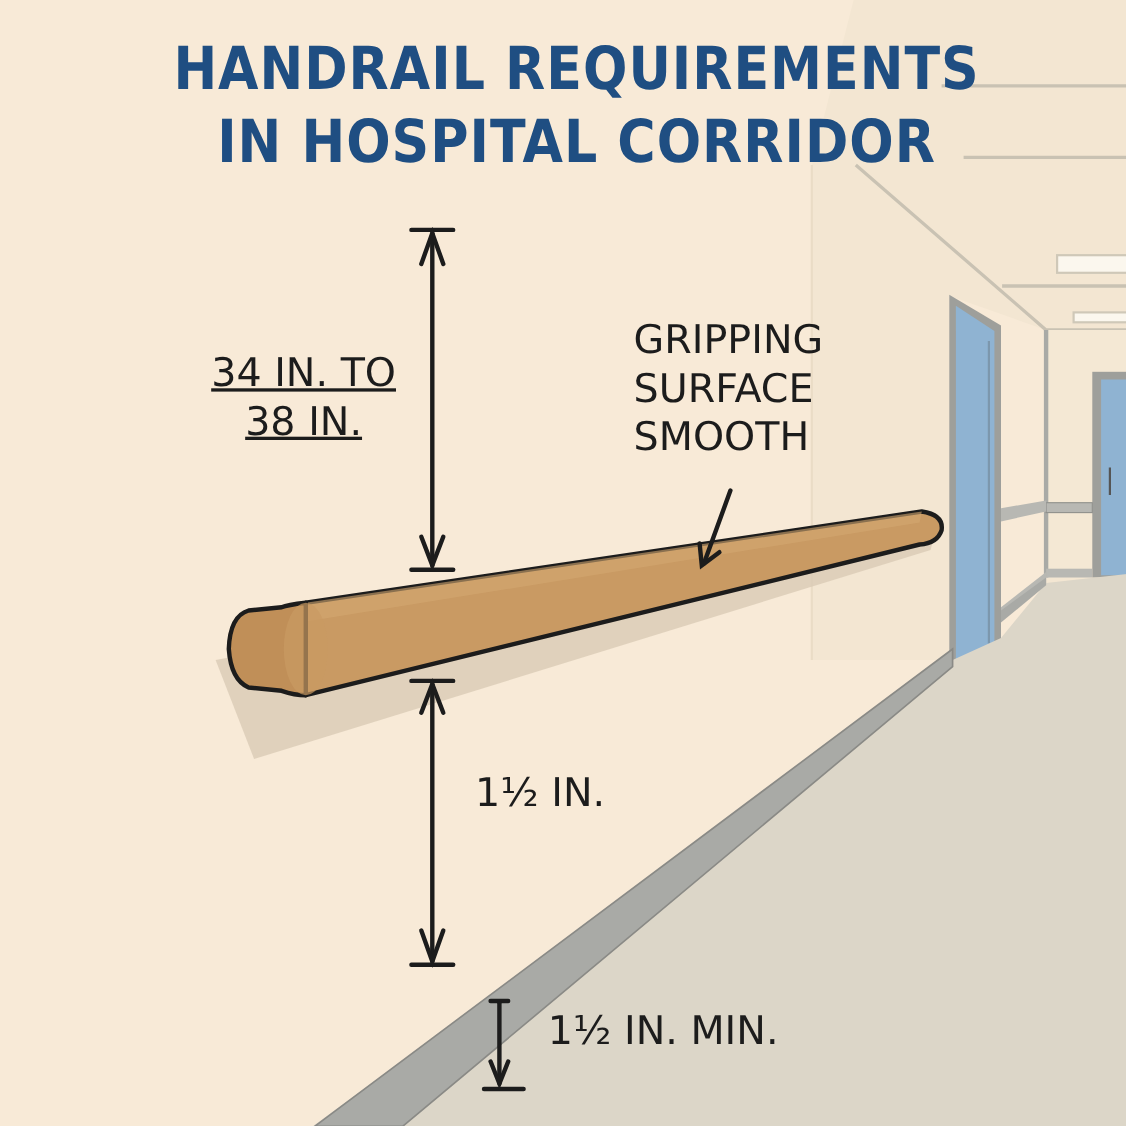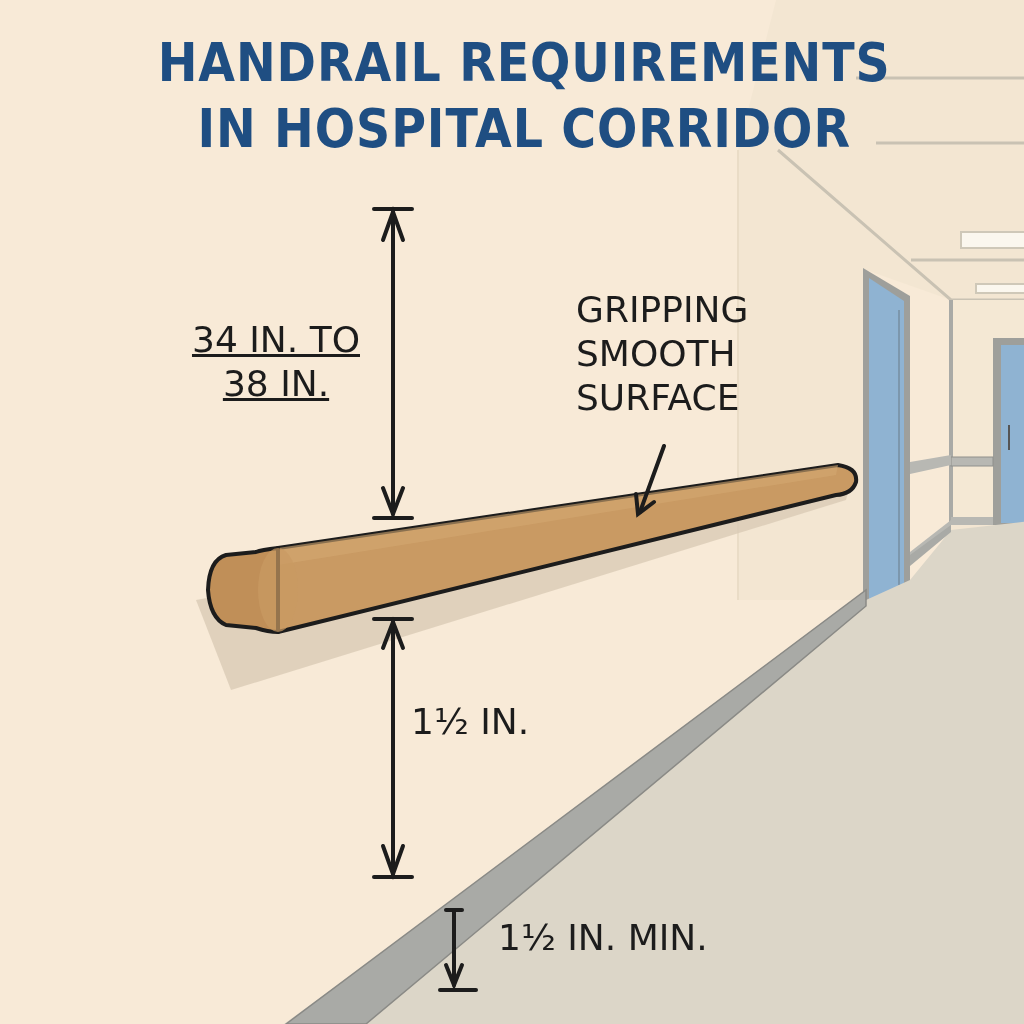--- a/index.html
+++ b/index.html
@@ -5,21 +5,21 @@
   html, body { margin: 0; padding: 0; }
   body { width: 1024px; height: 1024px; overflow: hidden; background: #f8ead7; font-family: "DejaVu Sans", sans-serif; }
   .stage { position: relative; width: 1024px; height: 808px; margin-left: 16px; }
   svg.scene { position: absolute; left: 0; top: 0; }
   .title { position: absolute; left: 0; width: 1024px; text-align: center; color: #1f4e82; font-family: "DejaVu Sans", sans-serif; font-weight: bold; font-size: 54px; letter-spacing: 1px; line-height: 66px; transform: scaleX(0.88); transform-origin: 480px 0; }
   .title.l1 { top: 30px; }
   .title.l2 { top: 96px; }
   .label { position: absolute; color: #1c1c1c; font-family: "DejaVu Sans", sans-serif; font-weight: 500; font-size: 36px; line-height: 44px; white-space: nowrap; }
   .lbl-height { left: 162px; top: 318px; text-align: center; width: 196px; text-decoration: underline; }
   .lbl-grip { left: 560px; top: 288px; text-align: left; width: 228px; }
-  .lbl-clear { left: 395px; top: 700px; width: 160px; }
+  .lbl-clear { left: 395px; top: 700px; text-align: center; width: 160px; }
   .lbl-floor { left: 482px; top: 916px; }
 </style>
 </head>
 <body>
 
 <div class="stage">
 
   <svg class="scene" width="1024" height="1024" viewBox="0 0 1024 1024">
 
     <rect x="0" y="0" width="1024" height="1024" fill="#f8ead7"></rect>
@@ -108,22 +108,22 @@
   <div class="title l1">HANDRAIL REQUIREMENTS</div>
   <div class="title l2">IN HOSPITAL CORRIDOR</div>
 
   <div class="label lbl-height">
     <div>34 IN. TO</div>
     <div>38 IN.</div>
   </div>
 
   <div class="label lbl-grip">
     <div>GRIPPING</div>
+    <div>SURFACE</div>
     <div>SMOOTH</div>
-    <div>SURFACE</div>
   </div>
 
   <div class="label lbl-clear">
     <div>1½ IN.</div>
   </div>
 
   <div class="label lbl-floor">1½ IN. MIN.</div>
 </div>
 
 </body></html>

